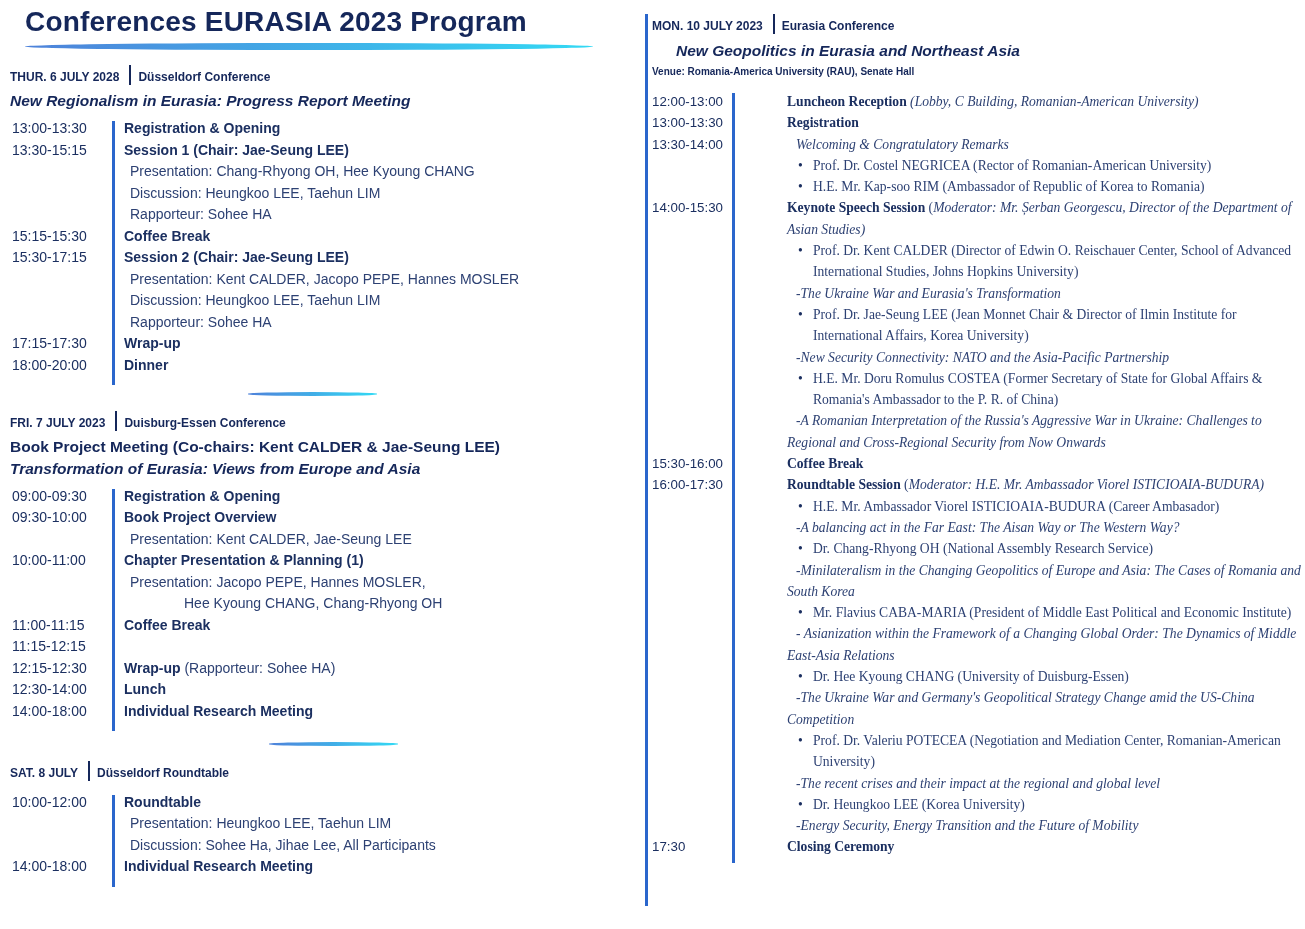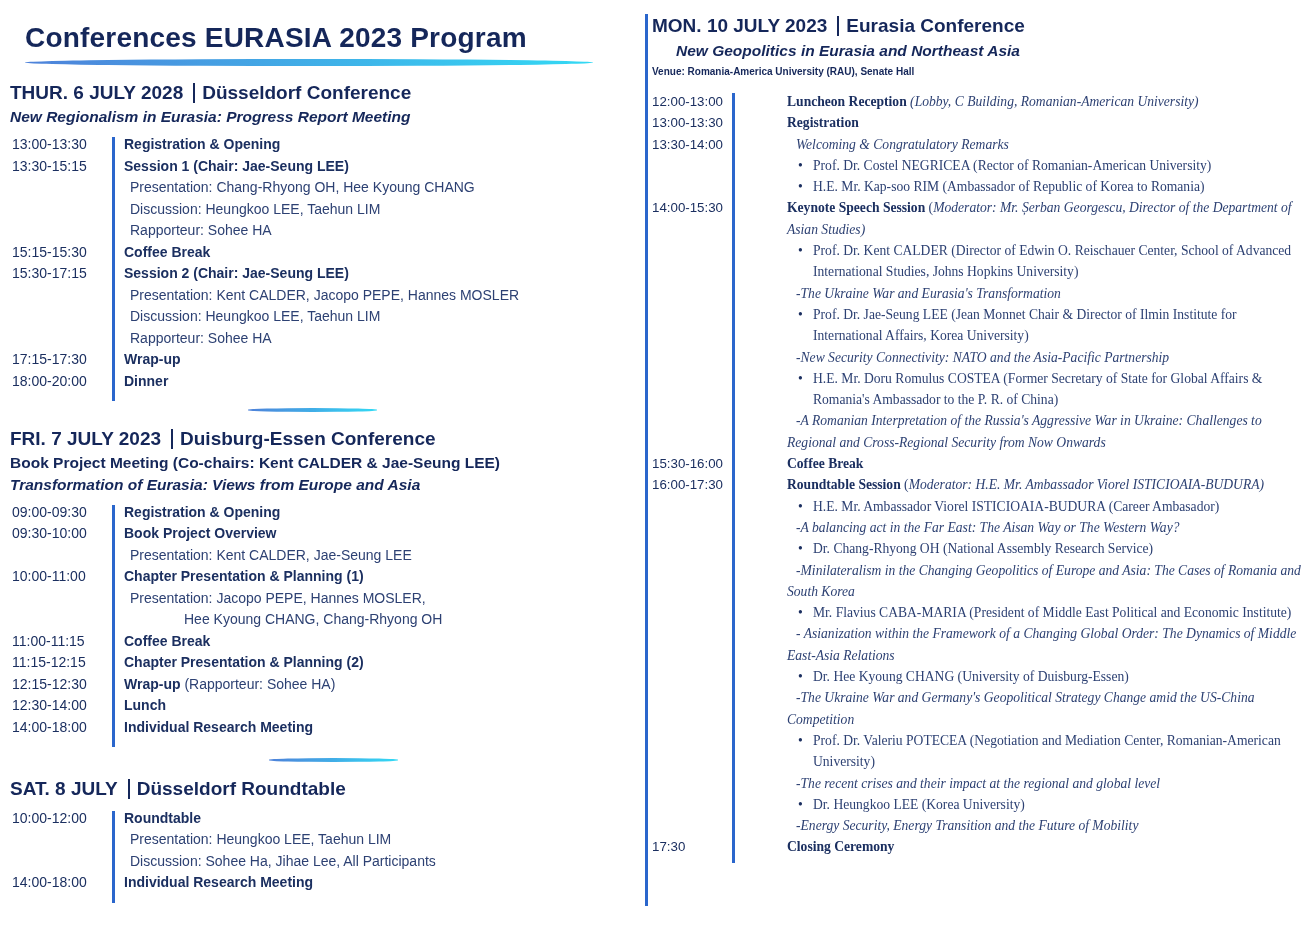--- a/index.html
+++ b/index.html
@@ -10,26 +10,26 @@
     --grad-a:#4e82da;
     --grad-b:#33d9f4;
   }
   *{box-sizing:border-box;}
   html,body{margin:0;padding:0;background:#ffffff;}
   .page{
     position:relative;width:1305px;height:929px;background:#fff;overflow:hidden;
     font-family:"Liberation Sans",sans-serif;color:var(--text);
   }
   
-  .col-left{position:absolute;left:10px;top:20px;width:632px;}
+  .col-left{position:absolute;left:10px;top:4px;width:632px;}
   .title{margin:2px 0 0 15px;font-size:28px;font-weight:bold;color:var(--navy);letter-spacing:.2px;}
   .title-underline{margin:5px 0 0 15px;width:568px;height:7px;border-radius:50%;
     background:linear-gradient(90deg,var(--grad-a),var(--grad-b));}
   .sec{margin-top:15px;}
-  .sec-h{font-size:19px;font-weight:bold;color:var(--navy);line-height:24px;}
+  .sec-h{font-size:12px;font-weight:bold;color:var(--navy);line-height:24px;}
   .hbar{display:inline-block;width:2px;height:20px;background:var(--navy);margin:0 7px 0 10px;vertical-align:-4px;}
   .sec-sub{font-size:15.5px;font-weight:bold;color:var(--navy);line-height:20px;margin-top:2px;}
   .it{font-style:italic;}
   .rows{position:relative;margin-top:7px;padding-left:2px;}
   .rows::before{content:"";position:absolute;left:102px;top:3px;bottom:-9px;width:2.5px;background:var(--line-blue);}
   .row{display:flex;}
   .row .time{width:102px;flex:none;font-size:14px;color:var(--bold);line-height:21.5px;}
   .row .content{flex:1;padding-left:10px;}
   .line{font-size:14px;line-height:21.5px;}
   .line.sub{padding-left:6px;}
@@ -143,23 +143,20 @@
               </div>
             </div>
             <div class="row">
               <div class="time">11:00-11:15</div>
               <div class="content">
                 <div class="line ev"><span class="seg-b">Coffee Break</span></div>
               </div>
             </div>
             <div class="row">
               <div class="time">11:15-12:15</div>
-              <div class="content">
-                <div class="line ev"><span class="seg-b">Chapter Presentation &amp; Planning (2)</span></div>
-              </div>
             </div>
             <div class="row">
               <div class="time">12:15-12:30</div>
               <div class="content">
                 <div class="line ev"><span class="seg-b">Wrap-up</span><span class="seg-r"> (Rapporteur: Sohee HA)</span></div>
               </div>
             </div>
             <div class="row">
               <div class="time">12:30-14:00</div>
               <div class="content">

